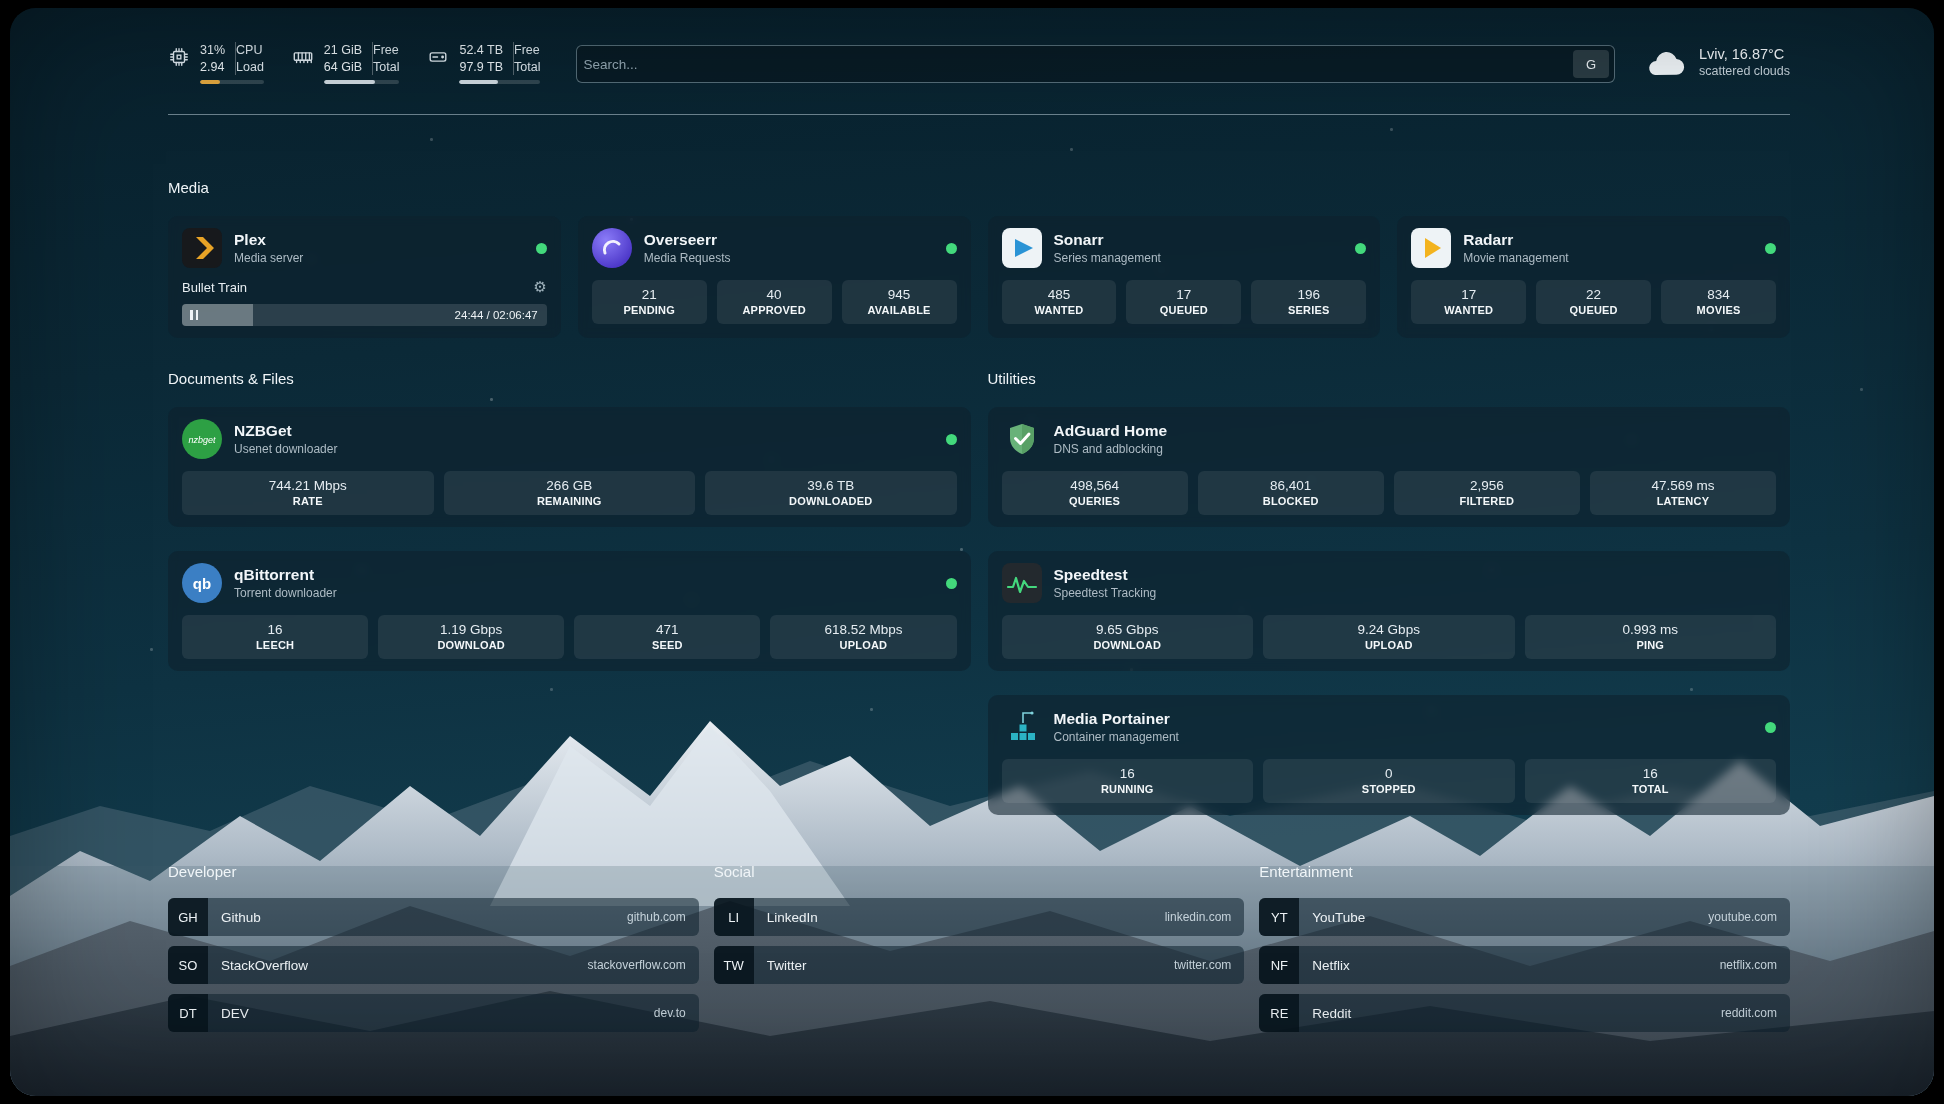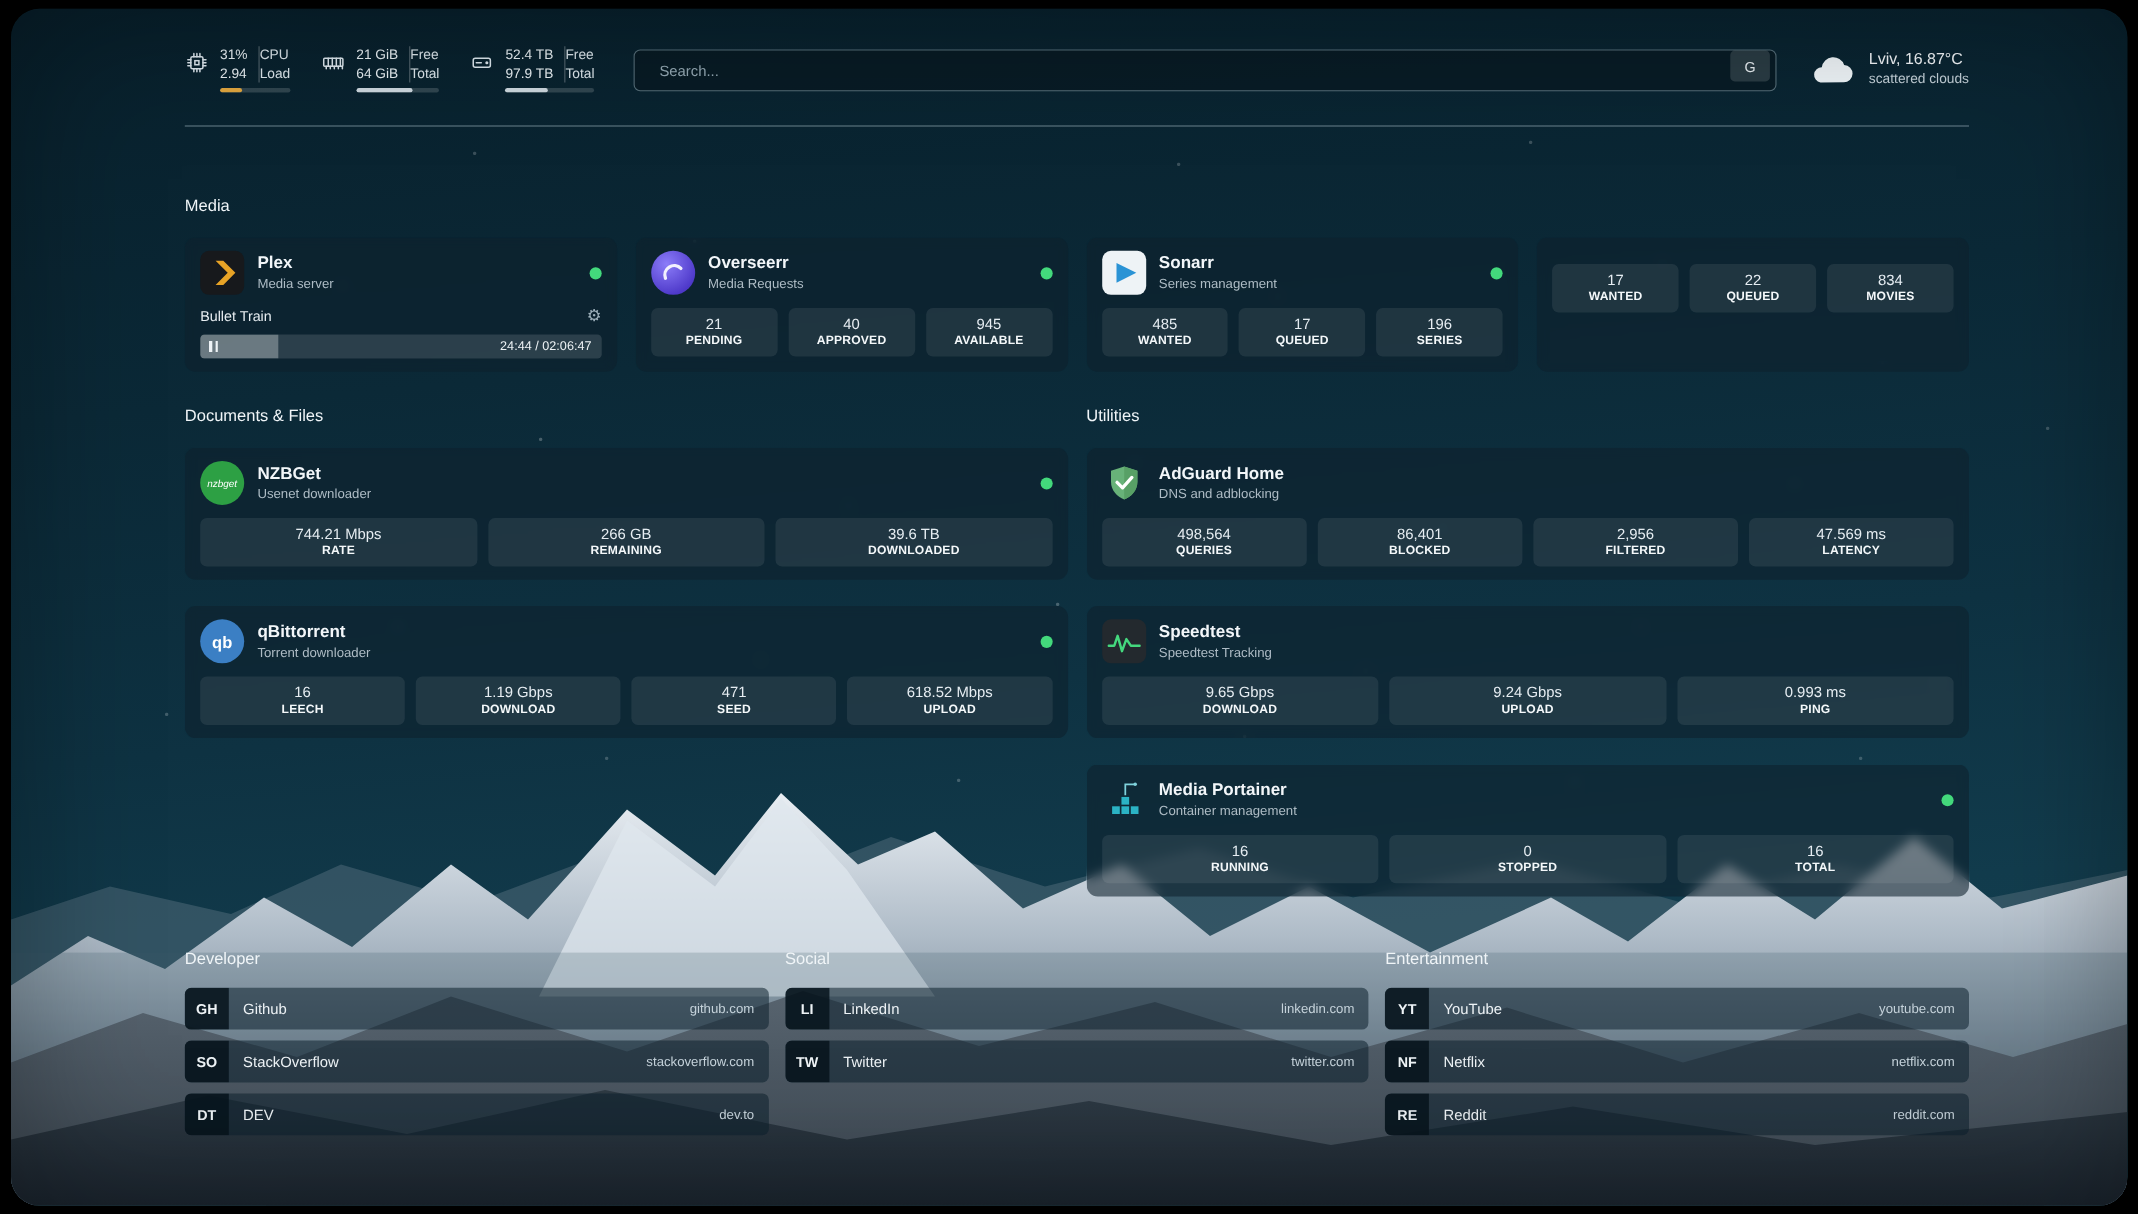--- a/index.html
+++ b/index.html
@@ -25,22 +25,22 @@
   .topbar{display:flex;align-items:center;height:50px}
   .metrics{display:flex;gap:28px;align-items:flex-start}
   .metric{display:flex;gap:10px;align-items:flex-start}
   .hwicon{width:22px;height:22px;margin-top:4px;flex:none}
   .metric-body{display:flex;flex-direction:column;gap:5px}
   .metric-cols{display:flex;gap:10px}
   .mcol{display:flex;flex-direction:column;font-size:12.5px;line-height:1.35;color:#e9f0f4;white-space:nowrap}
   .mcol.labels{border-left:1px solid rgba(255,255,255,.3);padding-left:0;color:#dce6ec}
   .hbar{height:4px;border-radius:2px;background:rgba(255,255,255,.16);width:100%;overflow:hidden}
   .hbar .fill{height:100%;border-radius:2px;background:#ccd7de}
-  .search{flex:1;display:flex;height:38px;margin:2px 30px 0 36px;background:rgba(8,22,30,.55);
-    border:1px solid rgba(150,175,188,.55);border-radius:6px;padding:0 5px 0 22px}
+  .search{flex:1;display:flex;align-items:center;height:38px;margin:2px 30px 0 36px;background:rgba(8,22,30,.55);
+    border:1px solid rgba(150,175,188,.55);border-radius:6px;padding:0 5px 0 6px}
   .search input{flex:1;background:transparent;border:0;outline:0;color:#e8eef2;font-size:13.5px;font-family:inherit}
   .search input::placeholder{color:#93a7b2}
   .engine{width:36px;height:28px;border-radius:4px;background:rgba(255,255,255,.14);display:flex;align-items:center;
     justify-content:center;font-size:13px;color:#e8eef2;cursor:pointer}
   .weather{display:flex;gap:12px}
   .weather svg{width:42px;height:34px}
   .w-loc{font-size:14.5px;color:#f2f6f9}
   .w-cond{font-size:12.5px;color:#c3d0d8;margin-top:2px}
   .divider{border-top:1px solid rgba(205,225,235,.5);margin-top:26px}
   
@@ -78,21 +78,21 @@
   
   .mid-grid{display:grid;grid-template-columns:1fr 1fr;gap:17px;margin-top:32px}
   .mid-grid .section-title{margin-bottom:20px}
   .col-stack{display:flex;flex-direction:column;gap:24px}
   
   .bottom-grid{display:grid;grid-template-columns:repeat(3,1fr);gap:15px;margin-top:48px}
   .bm-title{margin-bottom:18px}
   .bm-list{display:flex;flex-direction:column;gap:10px}
   .bm-row{display:flex;align-items:center;height:38px;background:rgba(13,33,45,.55);border-radius:6px;overflow:hidden;cursor:pointer}
   .bm-badge{width:40px;height:38px;background:rgba(7,20,28,.85);display:flex;align-items:center;justify-content:center;
-    font-size:13px;font-weight:700;color:#eef3f6;flex:none}
+    font-size:13px;font-weight:400;color:#eef3f6;flex:none}
   .bm-name{margin-left:13px;font-size:13.5px;color:#edf2f5}
   .bm-url{margin-left:auto;margin-right:13px;font-size:12px;color:#c5d2da}
 </style>
 </head>
 <body>
 
 <div class="screen">
 
   <svg class="bg-mountains" viewBox="0 0 1924 430" preserveAspectRatio="none">
     <defs>
@@ -294,20 +294,32 @@
               <div class="stat-label">QUEUED</div>
           </div>
           <div class="stat">
             <div class="stat-value">196</div>
               <div class="stat-label">SERIES</div>
           </div>
         </div>
       </article>
 
       <article class="card">
+        <div class="card-head">
+          <span class="app-icon icon-radarr">
+            <svg viewBox="0 0 40 40">
+                <polygon points="14,10 30,20 14,30" fill="#f3b31e"></polygon>
+              </svg>
+          </span>
+          <div class="app-meta">
+            <div class="app-name">Radarr</div>
+            <div class="app-desc">Movie management</div>
+          </div>
+          <span class="status-dot" style="background: rgb(67, 217, 124);"></span>
+        </div>
         <div class="stats">
           <div class="stat">
             <div class="stat-value">17</div>
               <div class="stat-label">WANTED</div>
           </div>
           <div class="stat">
             <div class="stat-value">22</div>
               <div class="stat-label">QUEUED</div>
           </div>
           <div class="stat">

